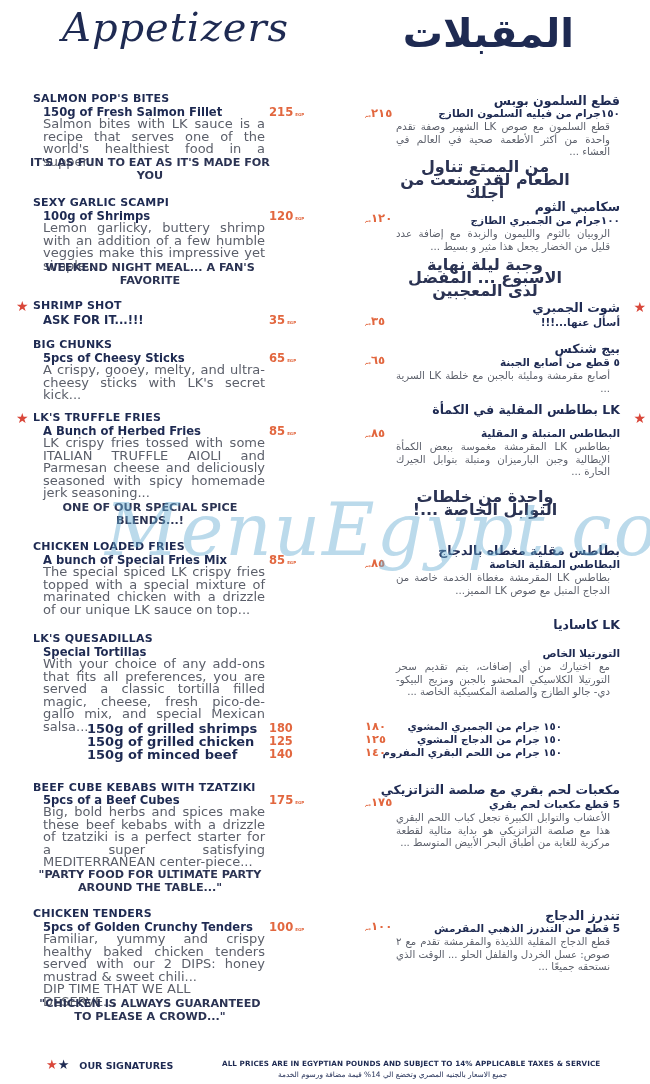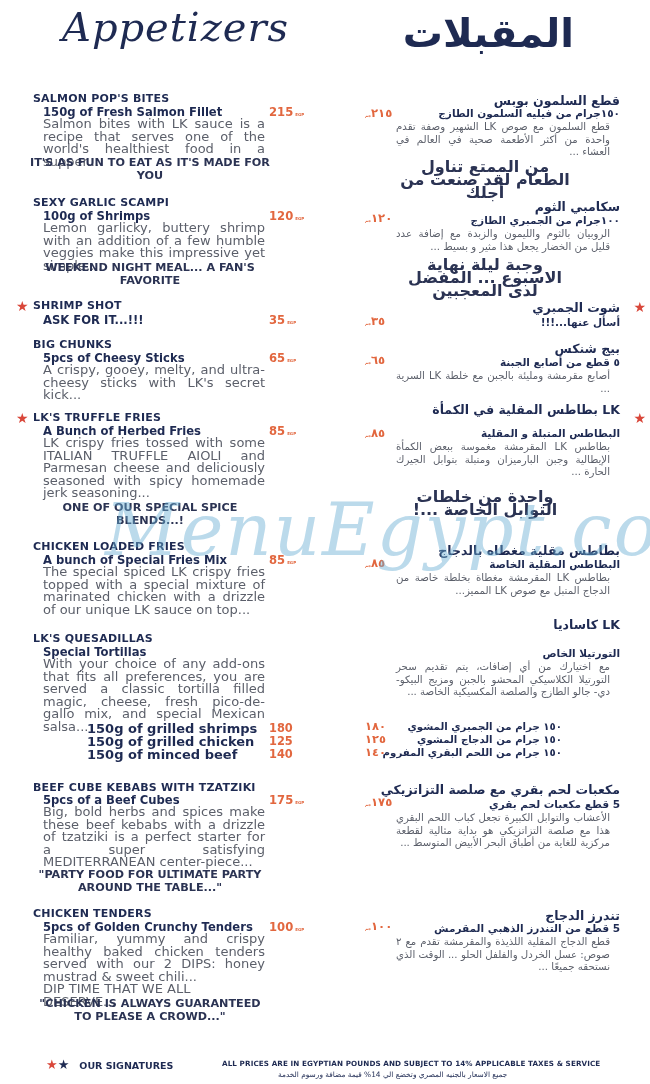--- a/index.html
+++ b/index.html
@@ -135,21 +135,21 @@
   <span class="star" style="right:4px;top:411px">★</span>
   <div class="item-name" style="top:402px">LK بطاطس المقلية في الكمأة</div>
   <div class="item-sub" style="top:427px">البطاطس المتبلة و المقلية</div>
   <div class="price" style="top:426px"><span>٨٥</span><span class="cur">جم</span></div>
   <div class="item-desc" style="top:441px">بطاطس LK المقرمشة مغموسة ببعض الكمأة الإيطالية وجبن البارميزان ومتبلة بتوابل الجيرك الحارة ...</div>
   <div class="item-tag" style="top:490px">واحدة من خلطات التوابل الخاصة ...!</div>
 
   <div class="item-name" style="top:543px">بطاطس مقلية مغطاه بالدجاج</div>
   <div class="item-sub" style="top:558px">البطاطس المقلية الخاصة</div>
   <div class="price" style="top:556px"><span>٨٥</span><span class="cur">جم</span></div>
-  <div class="item-desc" style="top:572px">بطاطس LK المقرمشة مغطاة بخلطة خاصة من الدجاج المتبل مع صوص LK المميز...</div>
+  <div class="item-desc" style="top:572px">بطاطس LK المقرمشة مغطاة الخدمة خاصة من الدجاج المتبل مع صوص LK المميز...</div>
 
   <div class="item-name" style="top:617px">LK كاساديا</div>
   <div class="item-sub" style="top:647px">التورتيلا الخاص</div>
   <div class="item-desc" style="top:661px">مع اختيارك من أي إضافات، يتم تقديم سحر التورتيلا الكلاسيكي المحشو بالجبن ومزيج البيكو- دي- جالو الطازج والصلصة المكسيكية الخاصة ...</div>
   <div class="addon-ar" style="top:721px">١٥٠ جرام من الجمبري المشوي</div>
   <div class="addon-price-ar" style="top:719px">١٨٠</div>
   <div class="addon-ar" style="top:734px">١٥٠ جرام من الدجاج المشوي</div>
   <div class="addon-price-ar" style="top:732px">١٢٥</div>
   <div class="addon-ar" style="top:747px">١٥٠ جرام من اللحم البقري المفروم</div>
   <div class="addon-price-ar" style="top:745px">١٤٠</div>

